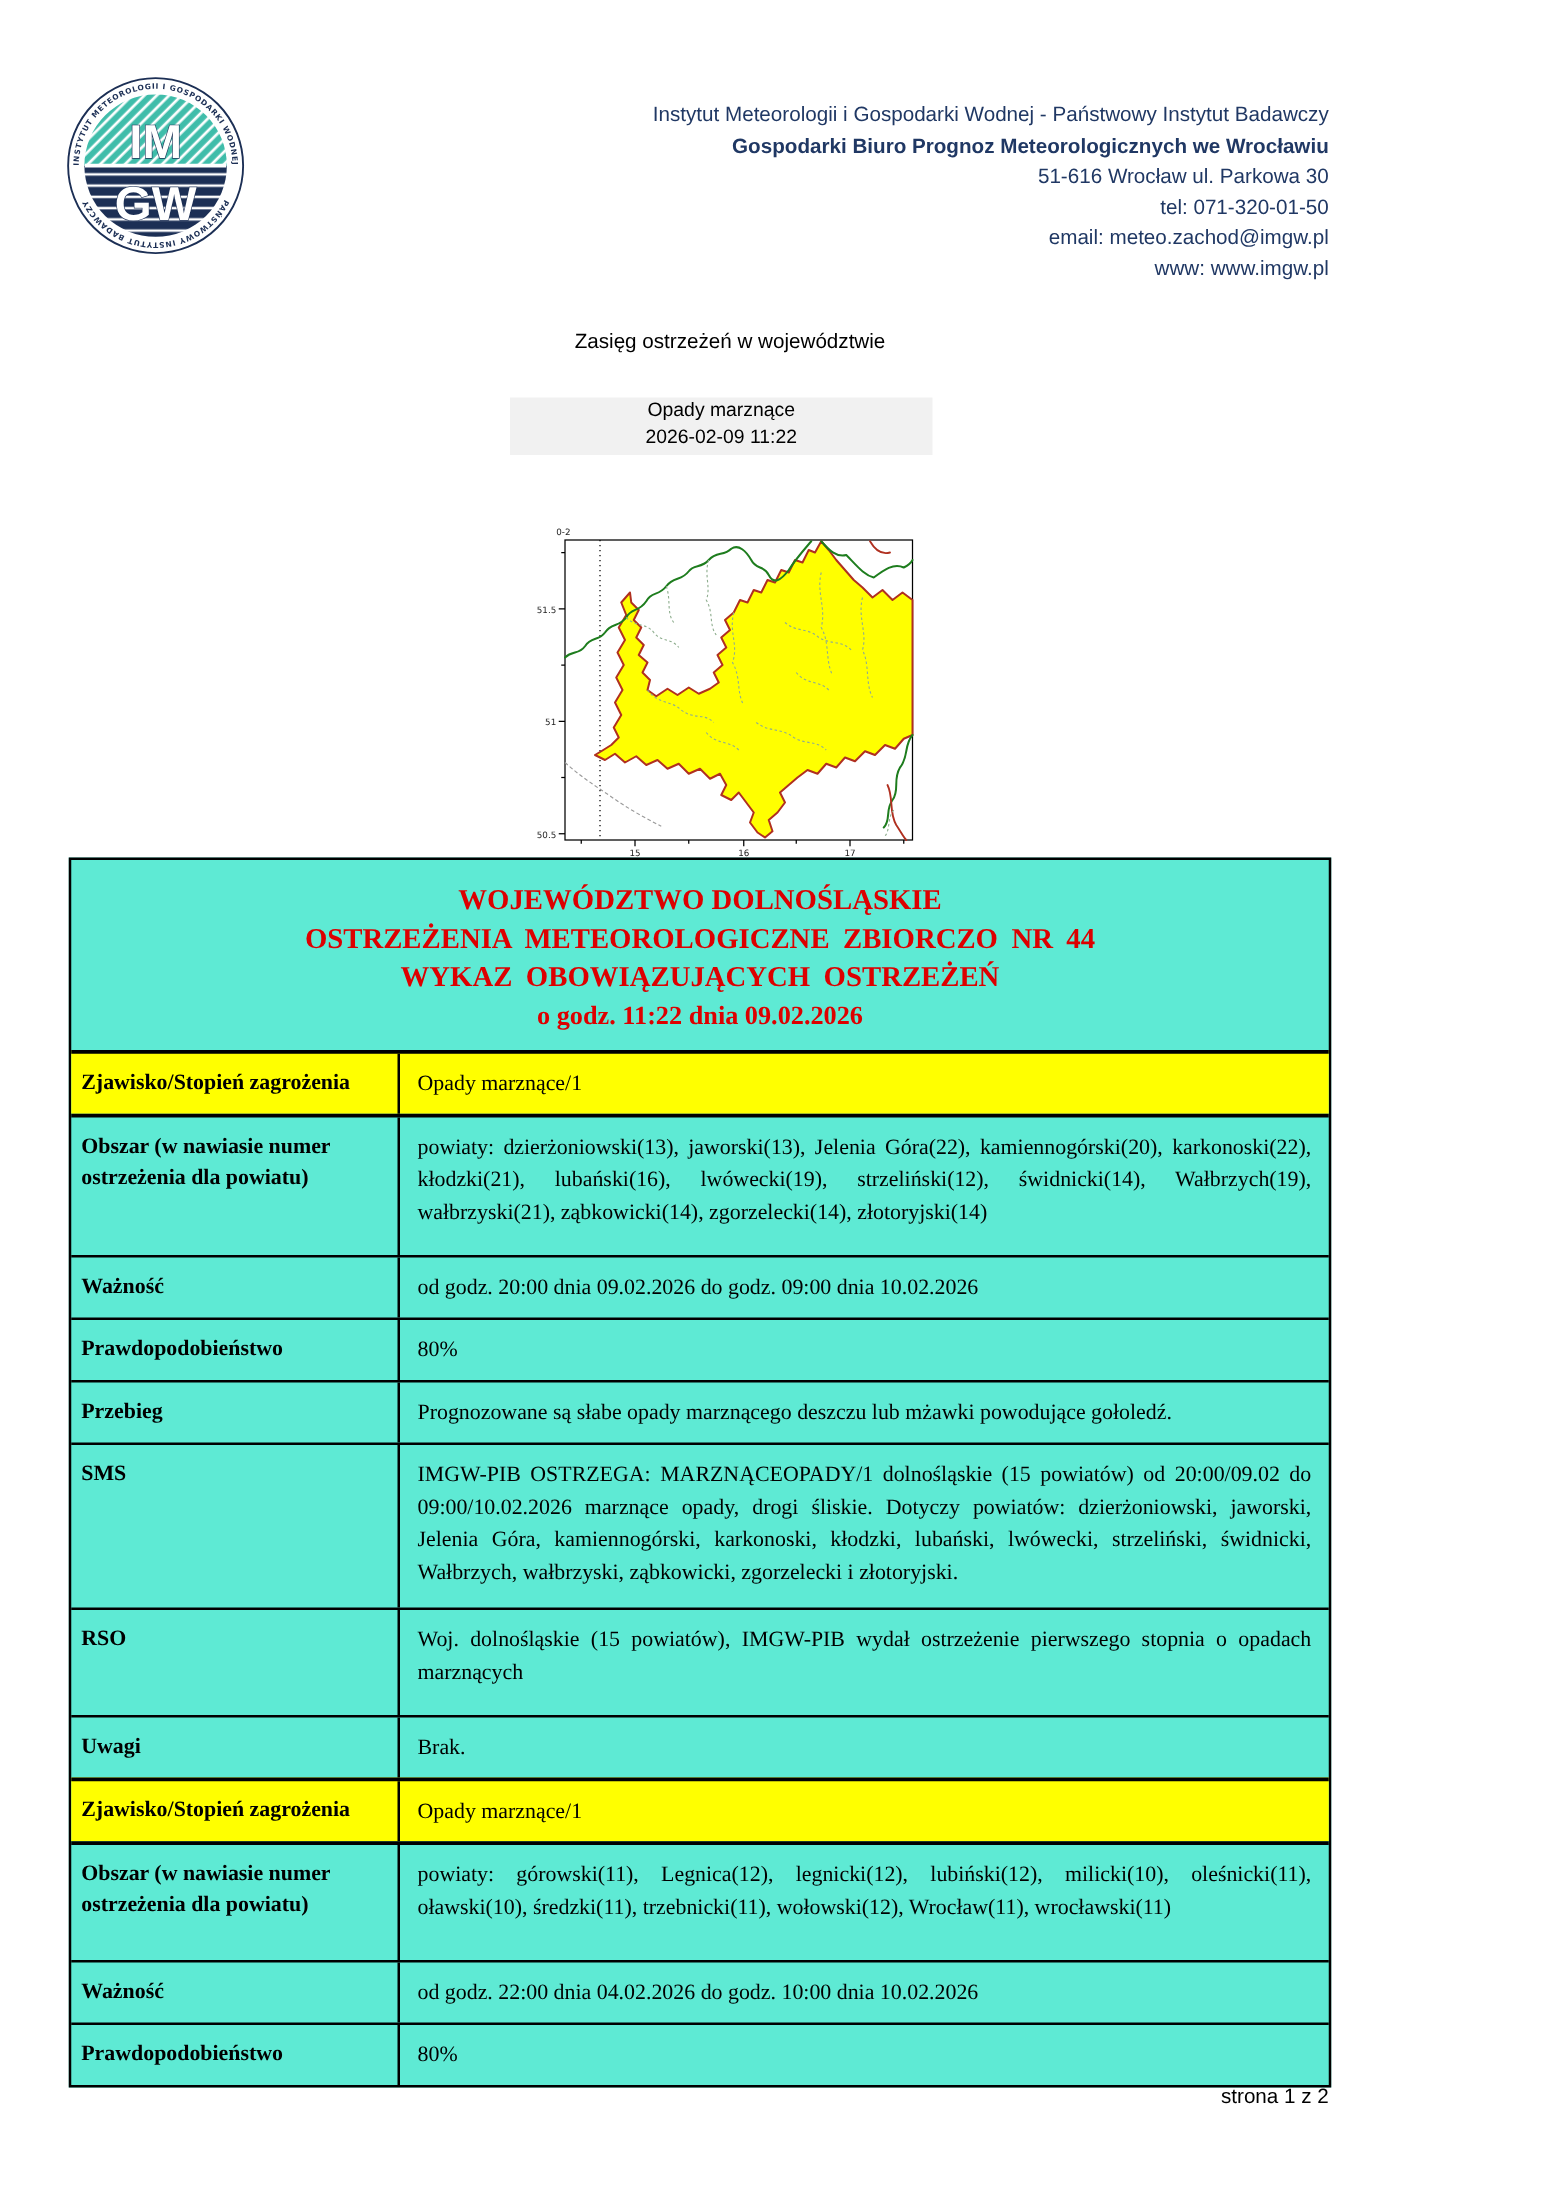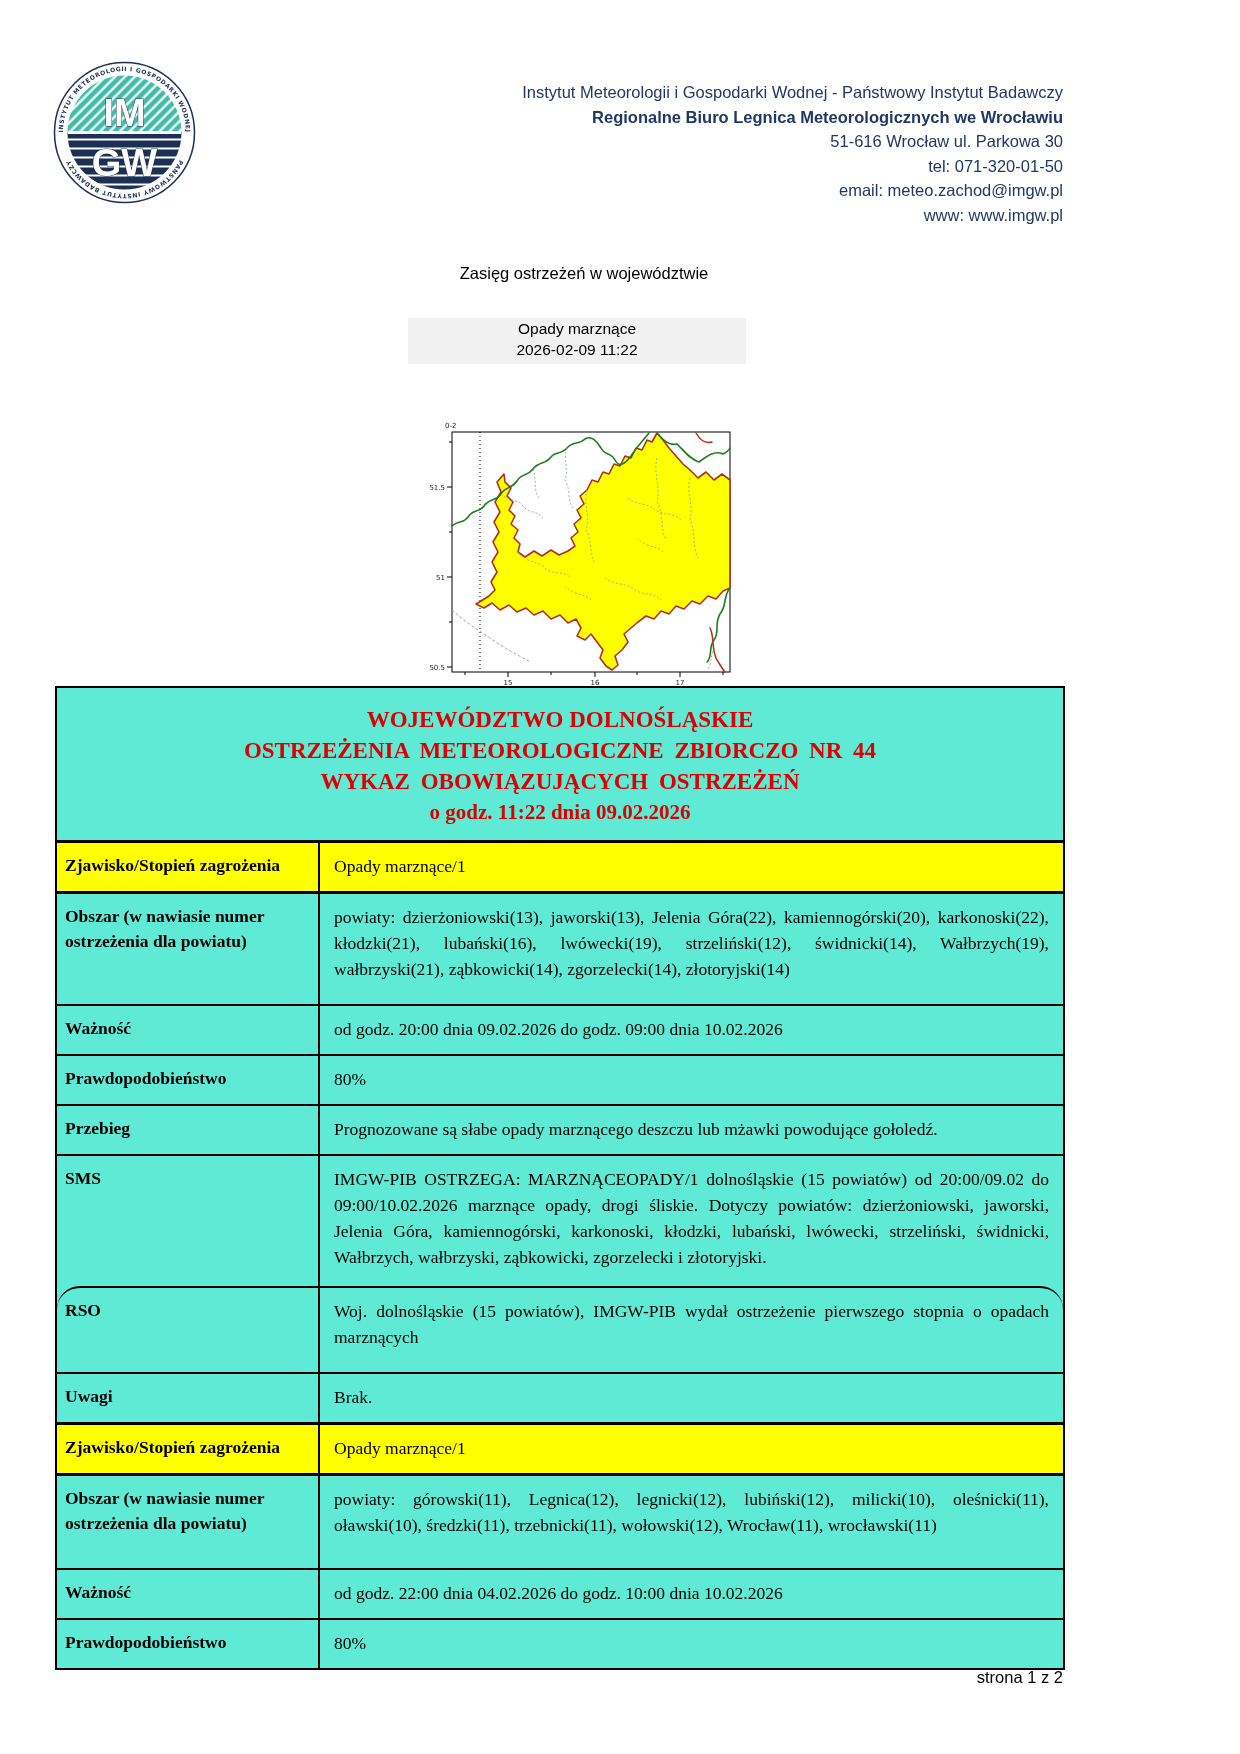--- a/index.html
+++ b/index.html
@@ -42,21 +42,21 @@
   .tbl-title .t1{font-size:23px;line-height:31px;}
   .tbl-title .t2,.tbl-title .t3{font-size:23px;line-height:31px;word-spacing:5px;}
   .tbl-title .t4{font-size:21px;line-height:31px;}
   .row{display:flex;border-top:2px solid #000;align-items:stretch;}
   .row.thick{border-top-width:3px;}
   .row .lbl{flex:0 0 263px;width:263px;border-right:2px solid #000;padding:10px 8px;
             font-weight:bold;font-size:17.5px;line-height:25px;box-sizing:border-box;}
   .row .val{flex:1;padding:10px 14px;font-size:17.5px;line-height:26px;text-align:justify;}
   .row.yellow{background:var(--warning-fill);}
   .mh48{min-height:48px;} .mh110{min-height:110px;} .mh130{min-height:130px;}
-  .mh84{min-height:84px;border-radius:23px;} .mh92{min-height:92px;}
+  .mh84{min-height:84px;} .mh92{min-height:92px;}
 
   .footer{position:absolute;top:1668px;right:177px;font-size:16.5px;}
 
   
   .ringtext{font-family:"DejaVu Sans",sans-serif;font-size:6px;font-weight:bold;
             fill:#1c2f55;letter-spacing:0.6px;}
   .logoletters{font-family:"Liberation Sans",sans-serif;font-weight:bold;fill:#ffffff;
                stroke:#1c2f55;stroke-width:1;paint-order:stroke;}
 </style>
 </head>
@@ -86,21 +86,21 @@
     </text>
     <text class="ringtext">
       <textPath href="#ringbot" startOffset="50%" text-anchor="middle">PAŃSTWOWY INSTYTUT BADAWCZY</textPath>
     </text>
     <text class="logoletters" x="72.5" y="66" font-size="38" text-anchor="middle">IM</text>
     <text class="logoletters" x="72.5" y="116" font-size="38" text-anchor="middle">GW</text>
   </svg>
 
   <div class="contact">
     <div>Instytut Meteorologii i Gospodarki Wodnej - Państwowy Instytut Badawczy</div>
-    <div class="bold">Regionalne Biuro Legnica Meteorologicznych we Wrocławiu</div>
+    <div class="bold">Gospodarki Biuro Prognoz Meteorologicznych we Wrocławiu</div>
     <div>51-616 Wrocław ul. Parkowa 30</div>
     <div>tel: 071-320-01-50</div>
     <div>email: meteo.zachod@imgw.pl</div>
     <div>www: www.imgw.pl</div>
   </div>
 
   <div class="map-title">Zasięg ostrzeżeń w województwie</div>
 
   <div class="caption">
     <div>Opady marznące</div>

